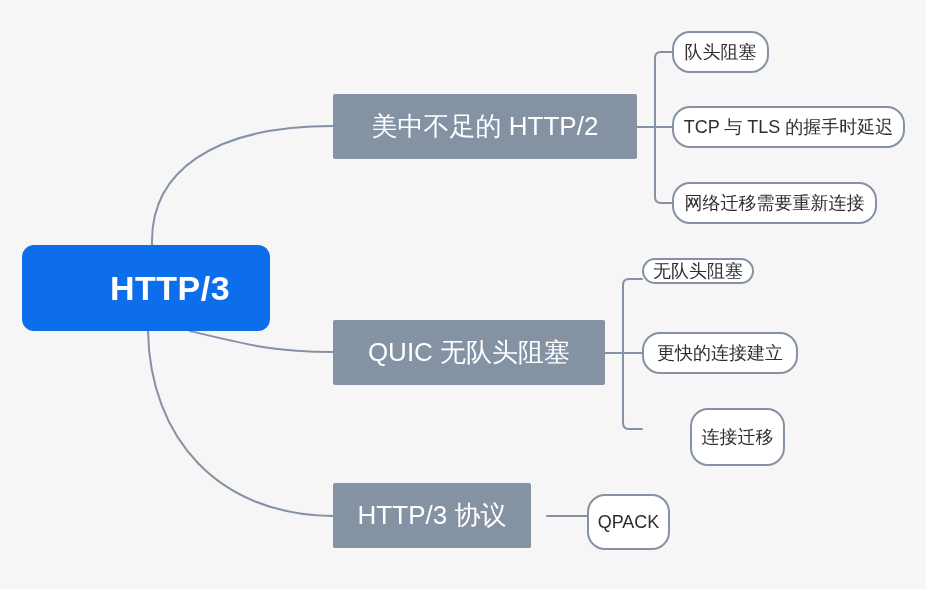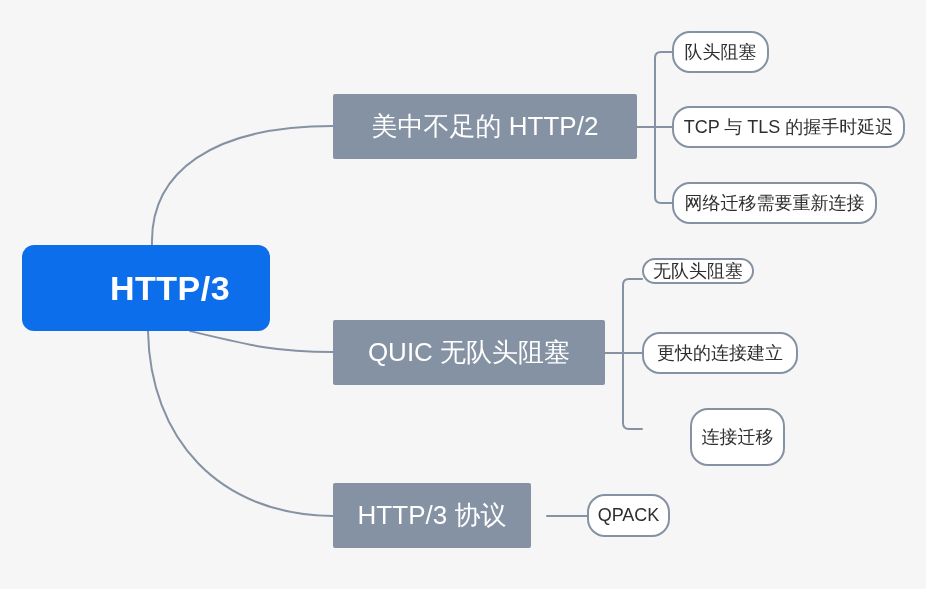--- a/index.html
+++ b/index.html
@@ -93,15 +93,15 @@
   <div class="node leaf" style="left:672px; top:182px; width:205px; height:42px;">网络迁移需要重新连接</div>
 
   <div class="node leaf" style="left:672px; top:106px; width:233px; height:42px;">TCP 与 TLS 的握手时延迟</div>
 
   <div class="node leaf" style="left:642px; top:258px; width:112px; height:26px;">无队头阻塞</div>
 
   <div class="node leaf" style="left:642px; top:332px; width:156px; height:42px;">更快的连接建立</div>
 
   <div class="node leaf" style="left:642px; top:408px; width:95px; height:58px;margin-left:48px;">连接迁移</div>
 
-  <div class="node leaf" style="left:587px; top:494px; width:83px; height:43px;">QPACK</div>
+  <div class="node leaf" style="left:587px; top:494px; width:83px; height:56px;">QPACK</div>
 
 </div>
 
 </body></html>

